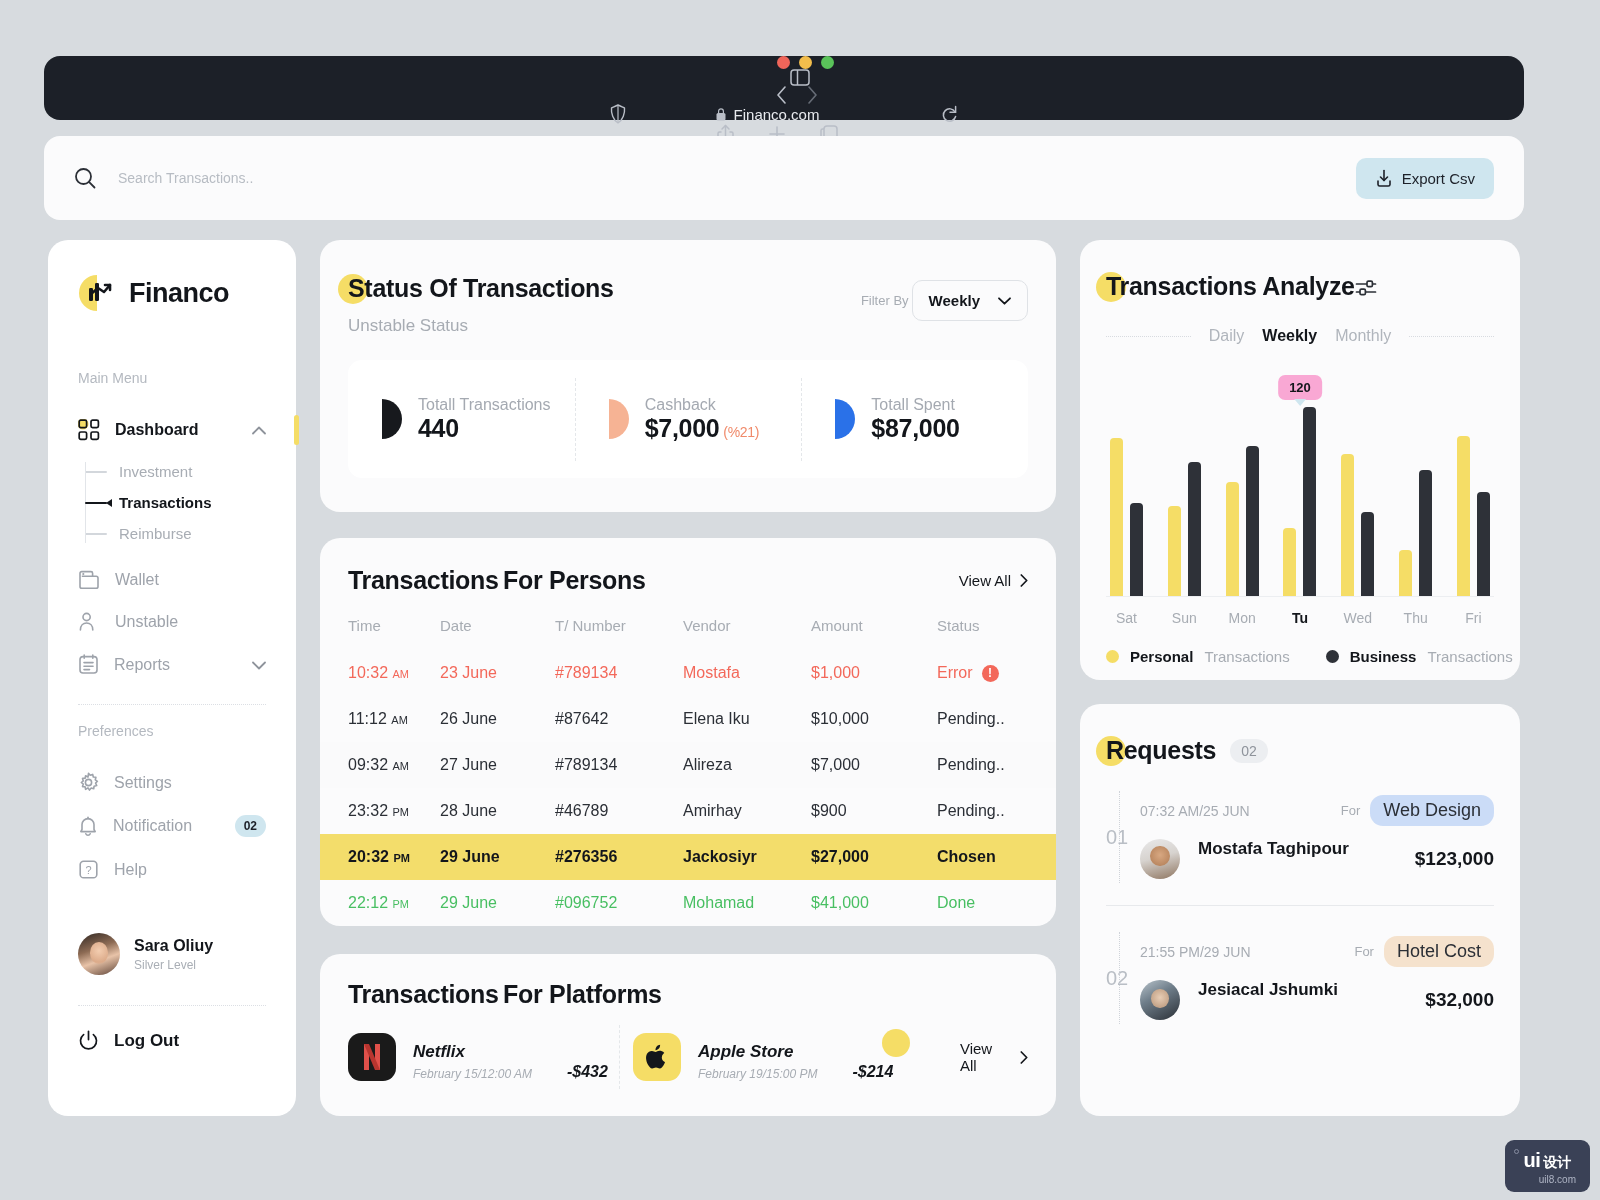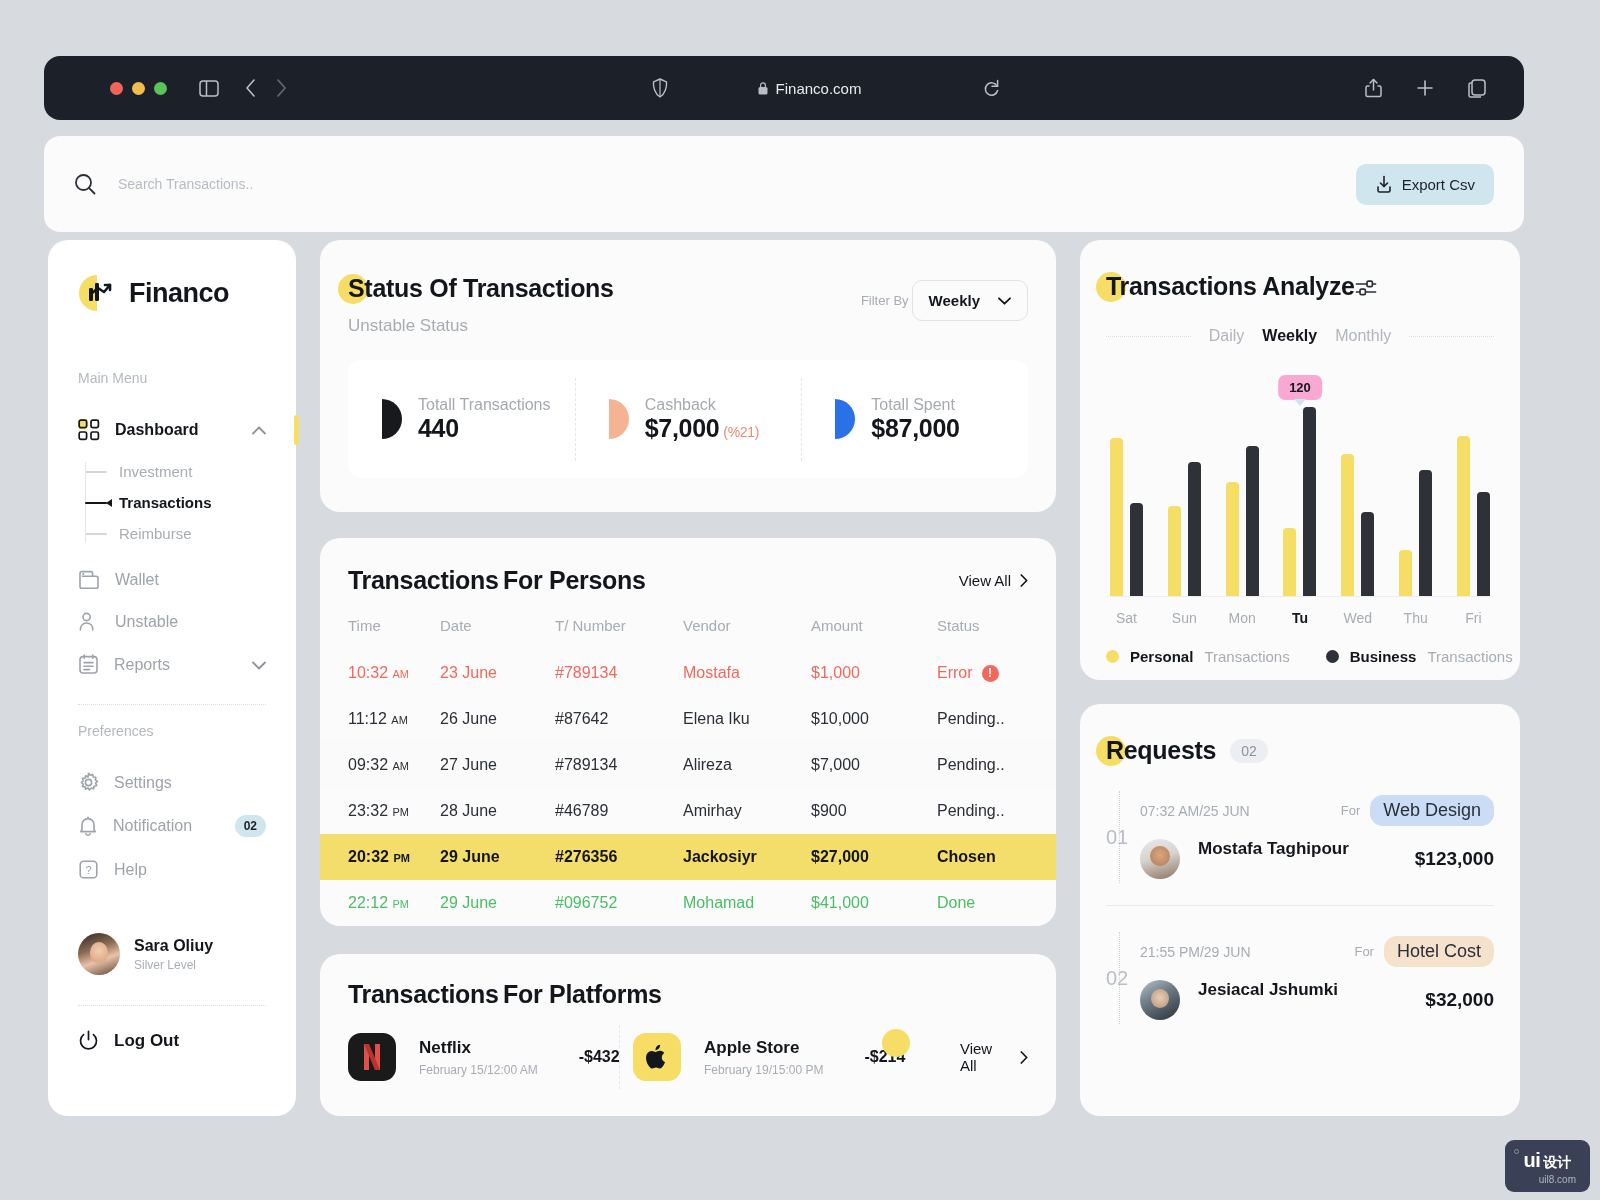--- a/index.html
+++ b/index.html
@@ -9,41 +9,41 @@
     font-family: "Liberation Sans", sans-serif;
     overflow: hidden;
     position: relative;
   }
 
   
   .browser-bar {
     position: absolute; left: 44px; top: 56px;
     width: 1480px; height: 64px;
     background: #1c2028; border-radius: 16px;
-    display: flex; align-items: center; padding: 0 24px;
+    display: flex; align-items: center; padding: 0 24px; flex-direction: column;
   }
   .traffic { display: flex; gap: 9px; margin-left: 42px; }
   .dot { width: 13px; height: 13px; border-radius: 50%; }
   .dot.red { background: #f0655a; }
   .dot.yellow { background: #f2bd4c; }
   .dot.green { background: #5ac35a; }
   .chrome-icon { color: #b9bec7; display: flex; align-items: center; justify-content: center; }
   .sidebar-toggle { margin-left: 32px; }
   .nav-arrows { display: flex; gap: 20px; margin-left: 26px; }
   .chrome-center { flex: 1; display: flex; align-items: center; justify-content: center; gap: 0; }
   .shield-wrap { margin-right: 90px; }
   .url-box { display: flex; align-items: center; gap: 8px; }
   .url-text { color: #e8eaee; font-size: 15px; }
   .reload-wrap { margin-left: 122px; }
   .chrome-right { display: flex; align-items: center; gap: 34px; margin-right: 14px; }
 
   
   .search-bar {
     position: absolute; left: 44px; top: 136px;
-    width: 1480px; height: 96px;
+    width: 1480px; height: 84px;
     background: #fbfbfc; border-radius: 16px;
     display: flex; align-items: center; padding: 0 30px;
   }
   .search-left { display: flex; align-items: center; gap: 22px; flex: 1; }
   .search-input {
     border: none; outline: none; background: transparent;
     font-family: "Liberation Sans", sans-serif;
     font-size: 14px; color: #4a4f57; width: 420px;
   }
   .search-input::placeholder { color: #b7bcc3; }
@@ -166,21 +166,21 @@
   .status-cell { display: flex; align-items: center; gap: 9px; }
   .err-badge {
     width: 17px; height: 17px; border-radius: 50%; background: #f3685a;
     color: #fff; font-size: 12px; font-weight: bold;
     display: flex; align-items: center; justify-content: center;
   }
 
   
   #plat-card { left: 320px; top: 954px; width: 736px; height: 162px; padding: 26px 28px 0 28px; }
   .plat-row { display: flex; align-items: center; margin-top: 24px; }
-  .plat-item { display: flex; align-items: center; gap: 23px; flex: 1; position: relative; }
+  .plat-item { display: flex; align-items: flex-end; gap: 17px; flex: 1; position: relative; font-style: italic; }
   .plat-item + .plat-item::before {
     content: ''; position: absolute; left: -14px; top: -8px; bottom: -8px;
     border-left: 1.5px dashed #e4e7ea;
   }
   .plat-logo {
     width: 48px; height: 48px; border-radius: 13px;
     display: flex; align-items: center; justify-content: center;
     flex-shrink: 0;
   }
   .plat-logo.netflix { background: #1a1a1a; }

